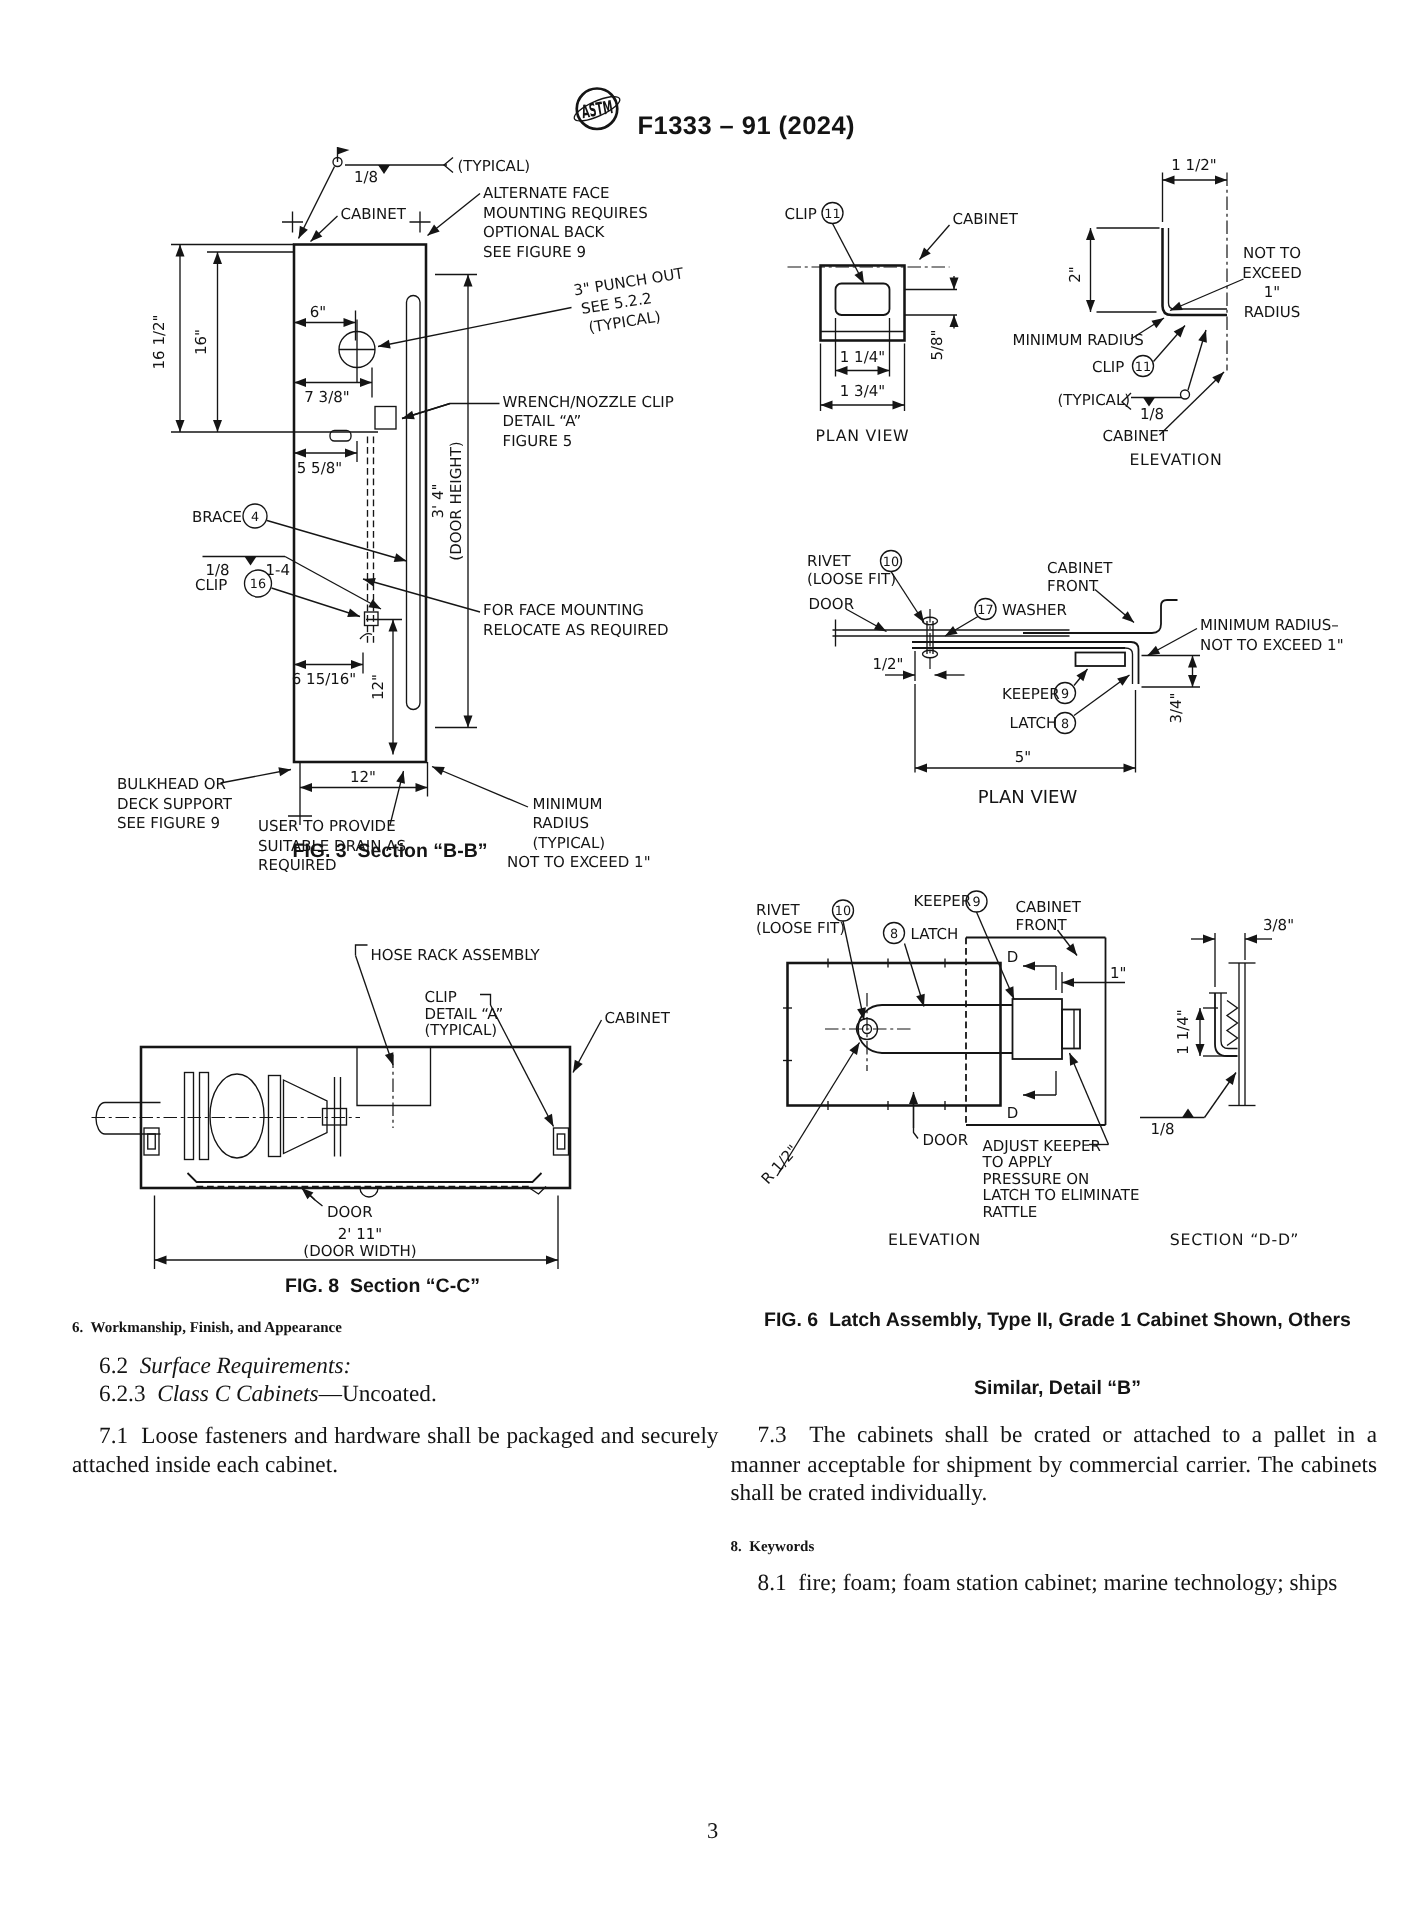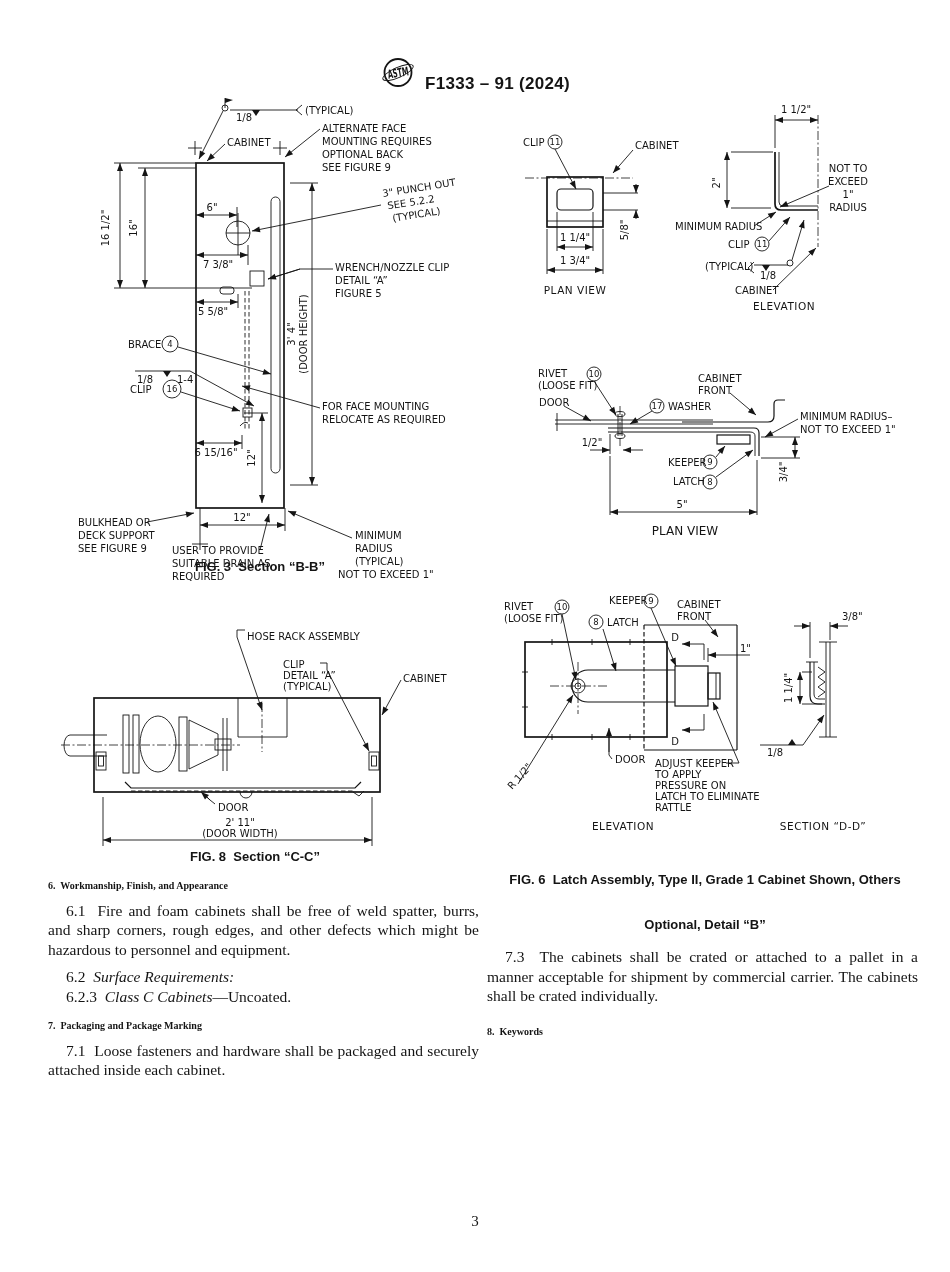--- a/index.html
+++ b/index.html
@@ -448,32 +448,31 @@
     <text x="163" y="219">RATTLE</text>
     <text x="131" y="238" text-anchor="middle" class="big">ELEVATION</text>
     <text x="350" y="28">3/8"</text>
     <text transform="translate(300,96) rotate(-90)" text-anchor="middle">1 1/4"</text>
     <text x="275" y="164">1/8</text>
     <text x="331" y="238" text-anchor="middle" class="big">SECTION “D-D”</text>
   </svg>
   </div>
   <div class="cap" style="left:490px;top:842px;width:430px;">
     <div>FIG. 6  Latch Assembly, Type II, Grade 1 Cabinet Shown, Others</div>
-    <div>Optional, Detail “B”</div>
+    <div>Similar, Detail “B”</div>
   </div>
 
   <div class="col" style="left:48px;top:880px;">
     <h3>6.  Workmanship, Finish, and Appearance</h3>
-    <p class="sp8">6.1  Fire and foam cabinets shall be free of weld spatter, burrs, and sharp corners, rough edges, and other defects which might be hazardous to personnel and equipment.</p>
     <p class="sp8"><span>6.2  </span><i>Surface Requirements:</i></p>
     <p><span>6.2.3  </span><i>Class C Cabinets</i><span>—Uncoated.</span></p>
-    <h3 class="sp14">7.  Packaging and Package Marking</h3>
     <p class="sp8">7.1  Loose fasteners and hardware shall be packaged and securely attached inside each cabinet.</p>
   </div>
 
   <div class="col" style="left:487px;top:933px;">
     <p class="sp14">7.3  The cabinets shall be crated or attached to a pallet in a manner acceptable for shipment by commercial carrier. The cabinets shall be crated individually.</p>
     <h3 class="sp20">8.  Keywords</h3>
+    <p class="sp8">8.1  fire; foam; foam station cabinet; marine technology; ships</p>
   </div>
 
   <div class="pageno">3</div>
 
 </div>
 
 </body></html>

